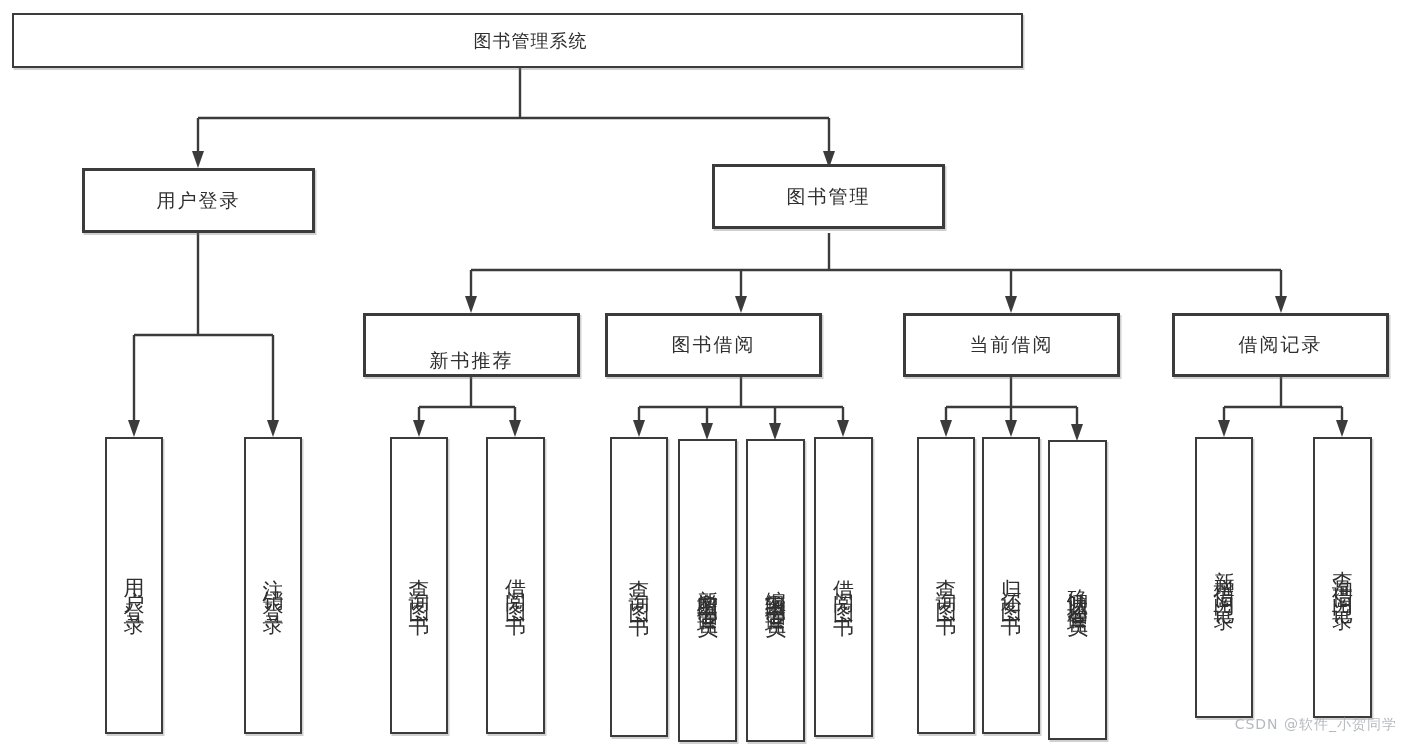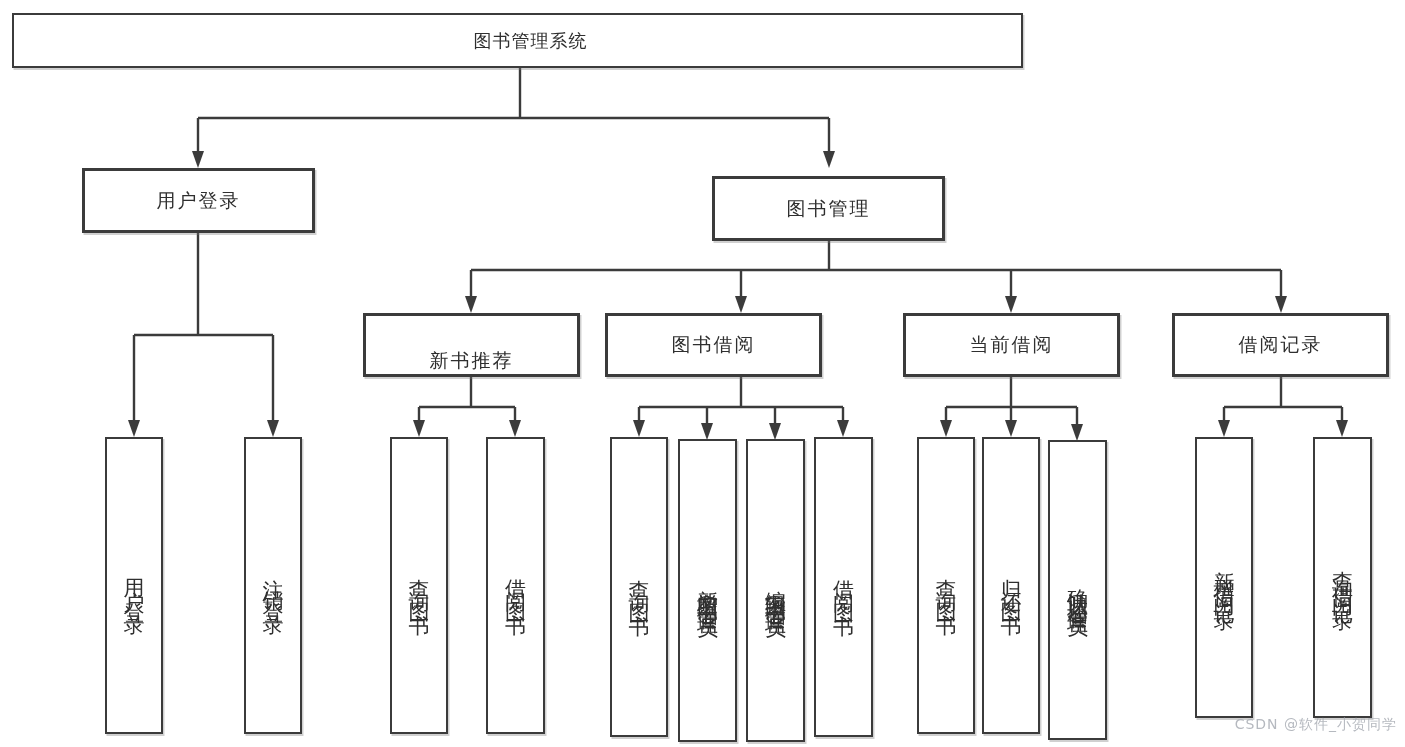--- a/index.html
+++ b/index.html
@@ -85,21 +85,21 @@
     <polygon points="1336,420 1348,420 1342,437"></polygon>
   </svg>
 
   <div class="node node-root" style="left:12px;top:13px;width:1011px;height:55px;">
     <span class="lbl">图书管理系统</span>
   </div>
 
   <div class="node node-h" style="left:82px;top:168px;width:233px;height:65px;">
     <span class="lbl">用户登录</span>
   </div>
-  <div class="node node-h" style="left:712px;top:176px;width:233px;height:65px;">
+  <div class="node node-h" style="left:712px;top:164px;width:233px;height:65px;">
     <span class="lbl">图书管理</span>
   </div>
 
   <div class="node node-h" style="left:363px;top:313px;width:217px;height:64px;align-items:flex-end;">
     <span class="lbl">新书推荐</span>
   </div>
   <div class="node node-h" style="left:605px;top:313px;width:217px;height:64px;">
     <span class="lbl">图书借阅</span>
   </div>
   <div class="node node-h" style="left:903px;top:313px;width:217px;height:64px;">

